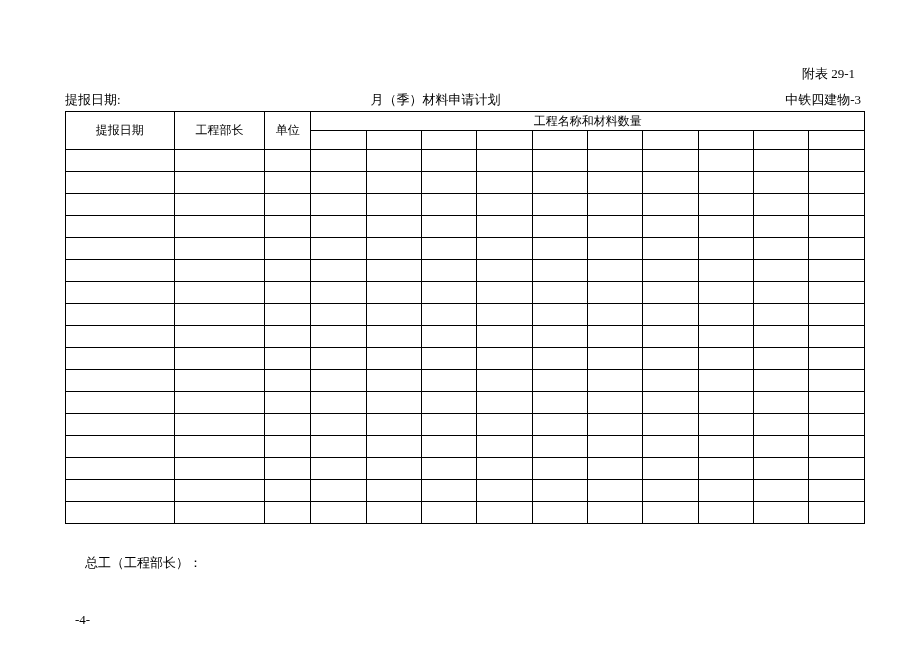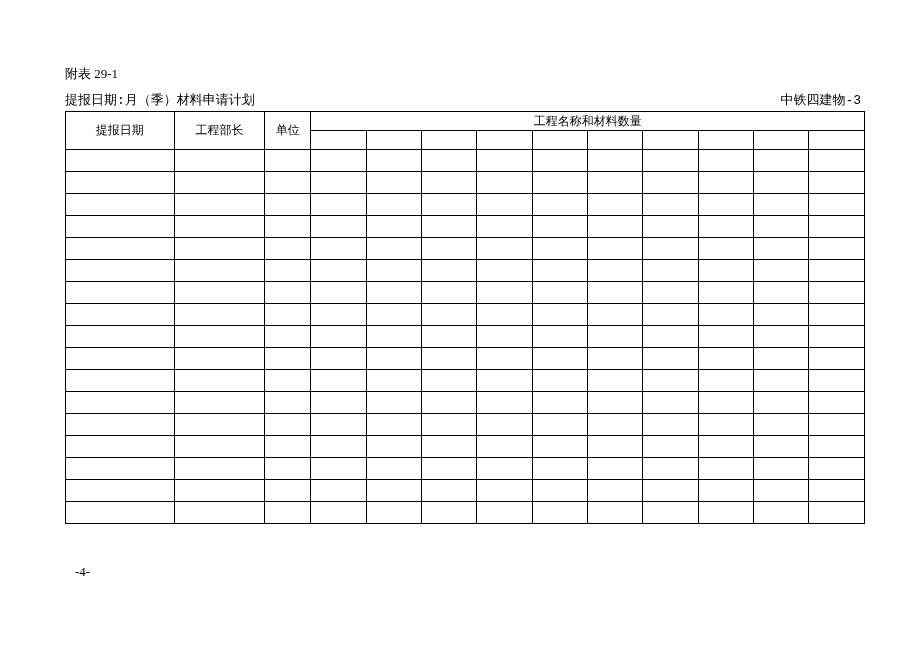--- a/index.html
+++ b/index.html
@@ -11,34 +11,34 @@
       font-size: 12px;
       color: #000;
       width: 920px;
       height: 651px;
       position: relative;
     }
     .page {
       padding: 65px 55px 0 65px;
     }
     .top-right {
+      text-align: right;
       margin-bottom: 8px;
       padding-right: 10px;
       font-size: 13px;
     }
     .header-line {
       display: flex;
       justify-content: space-between;
       align-items: baseline;
       margin-bottom: 2px;
       font-size: 13px;
-      font-family: Liberation Mono, monospace;
     }
     .header-left { flex: 0 0 auto; }
-    .header-center { flex: 1 1 auto; }
+    .header-center { flex: 1 1 auto; text-align: center; }
     .header-right { flex: 0 0 auto; padding-right: 4px; margin-left: 35px; }
 
     table {
       border-collapse: collapse;
       width: 100%;
       table-layout: fixed;
     }
     th, td {
       border: 1px solid #000;
       text-align: center;
@@ -366,15 +366,16 @@
           <td></td>
           <td></td>
           <td></td>
           <td></td>
           <td></td>
           <td></td>
         </tr>
       </tbody>
   </table>
 
+  <div class="footer-line">总工（工程部长）：</div>
 
   <div class="page-num">-4-</div>
 </div>
 
 </body></html>

